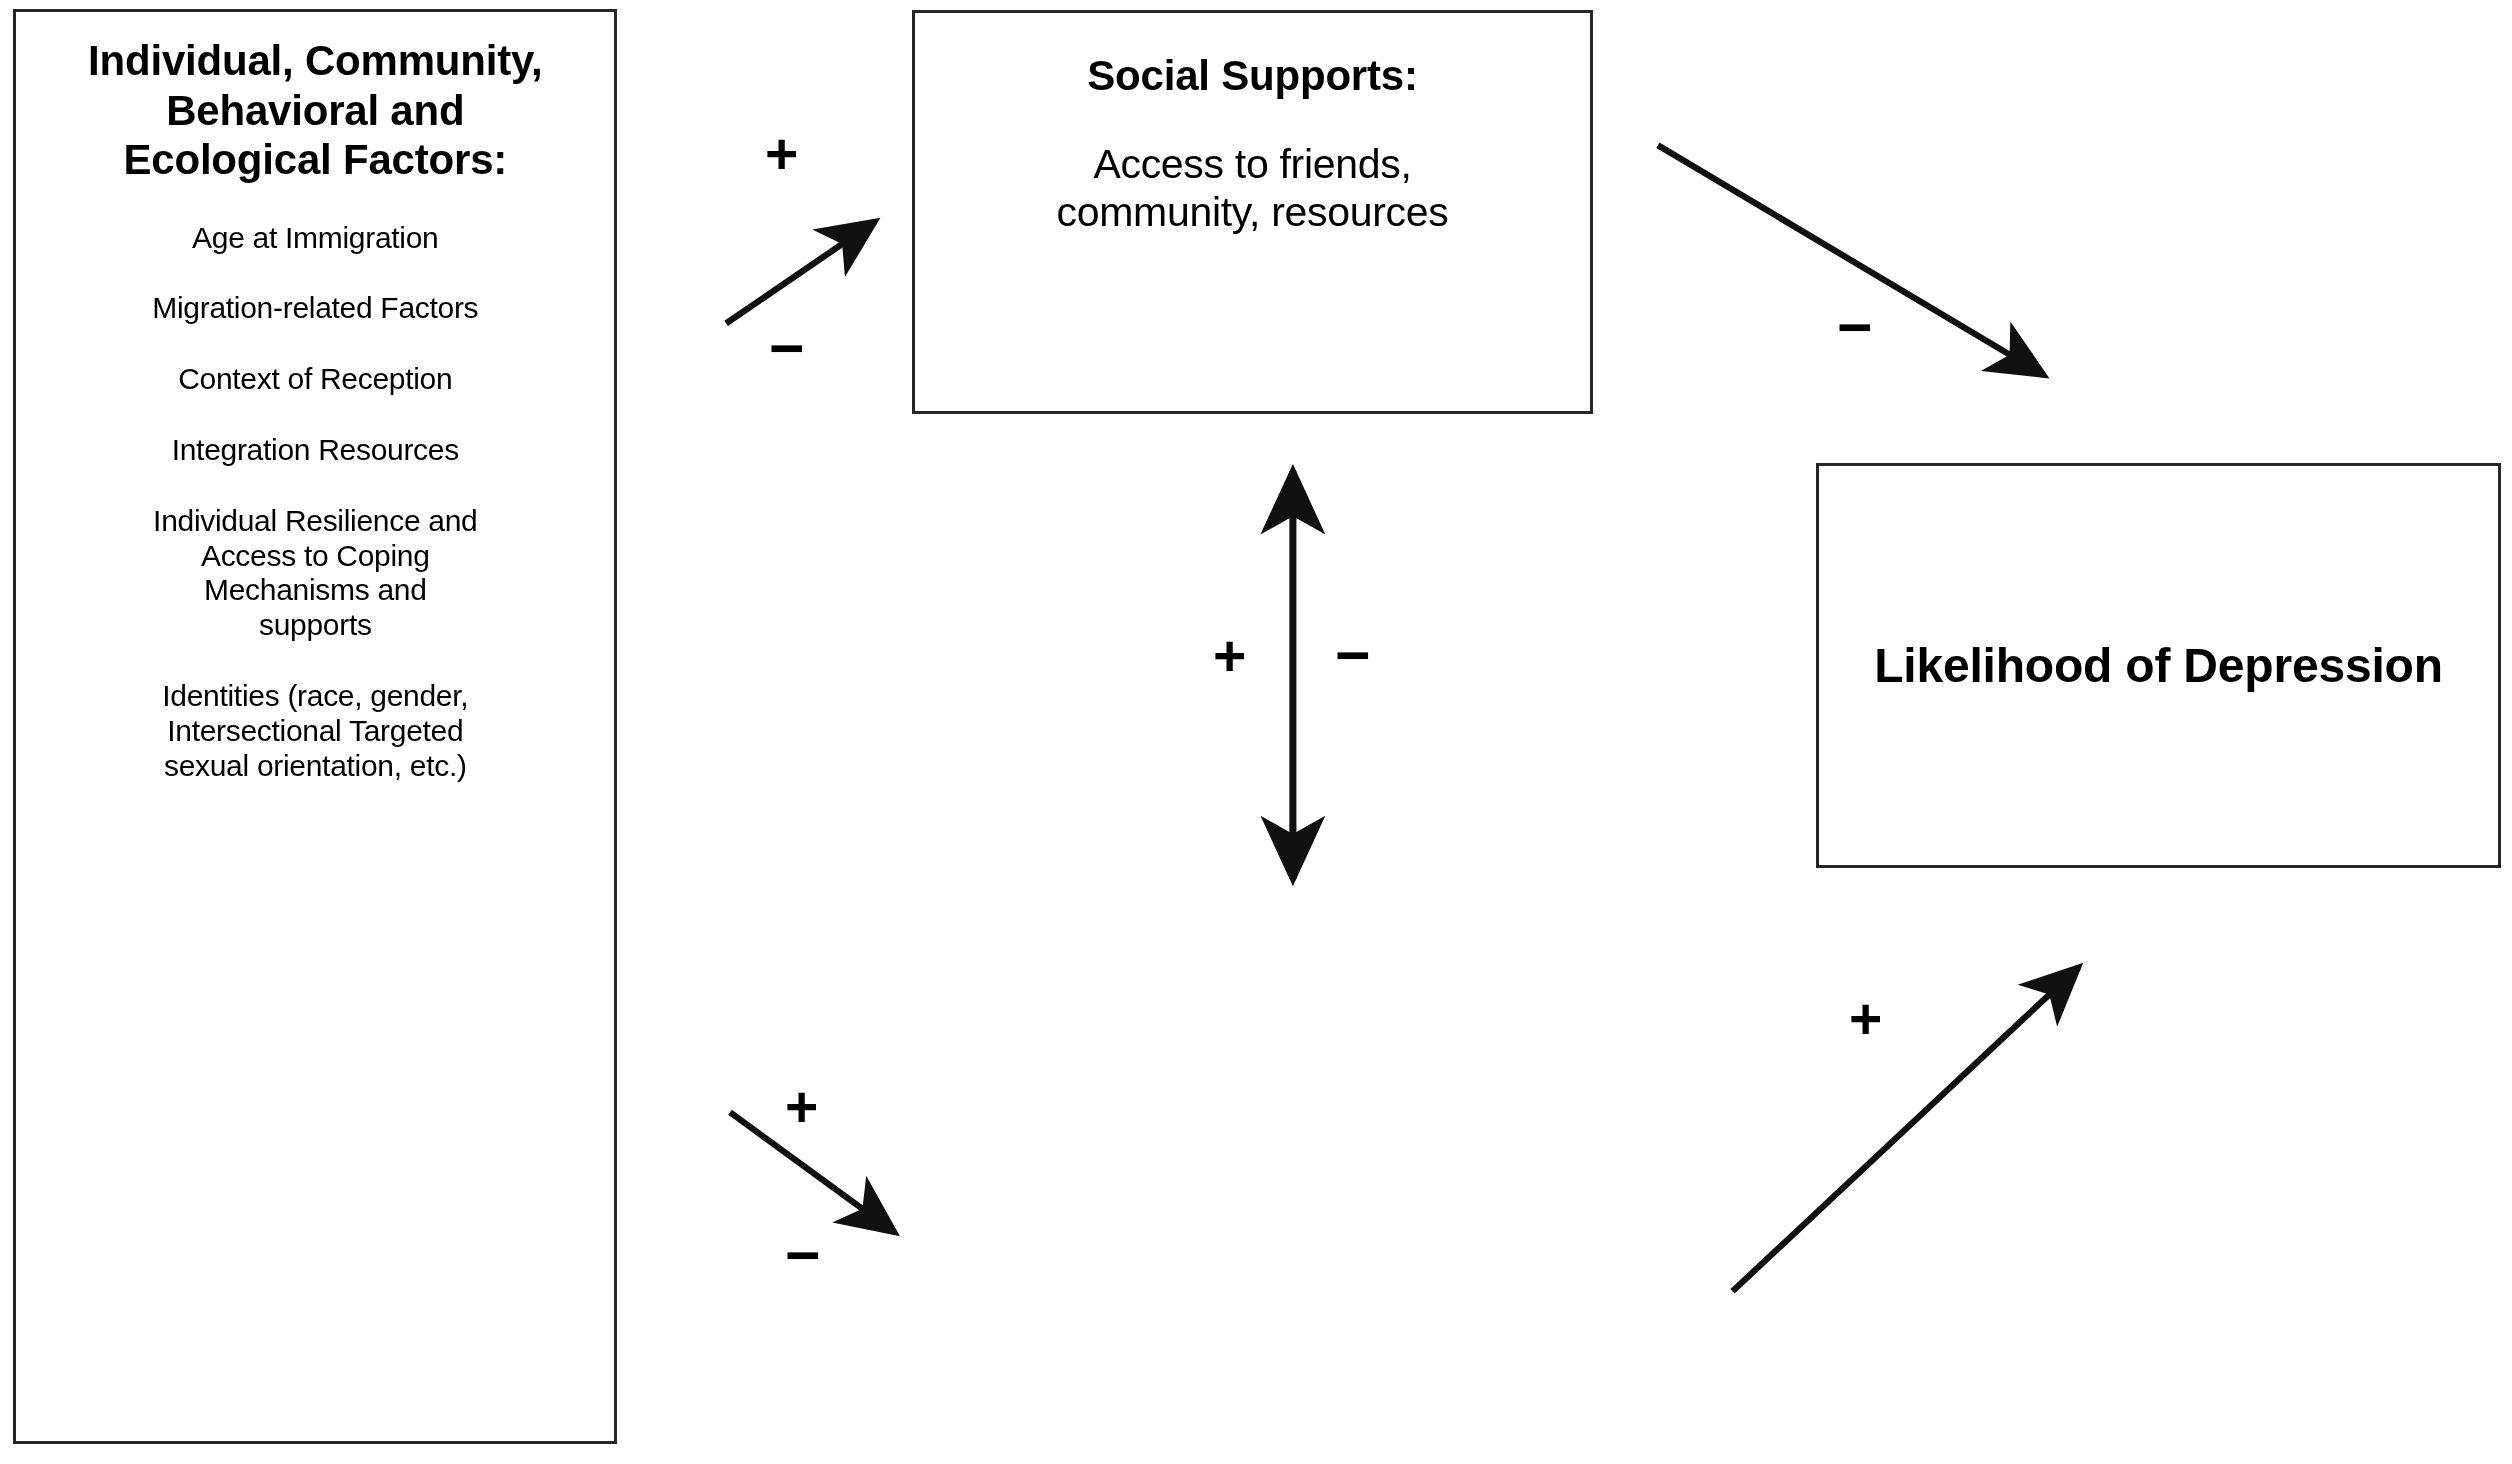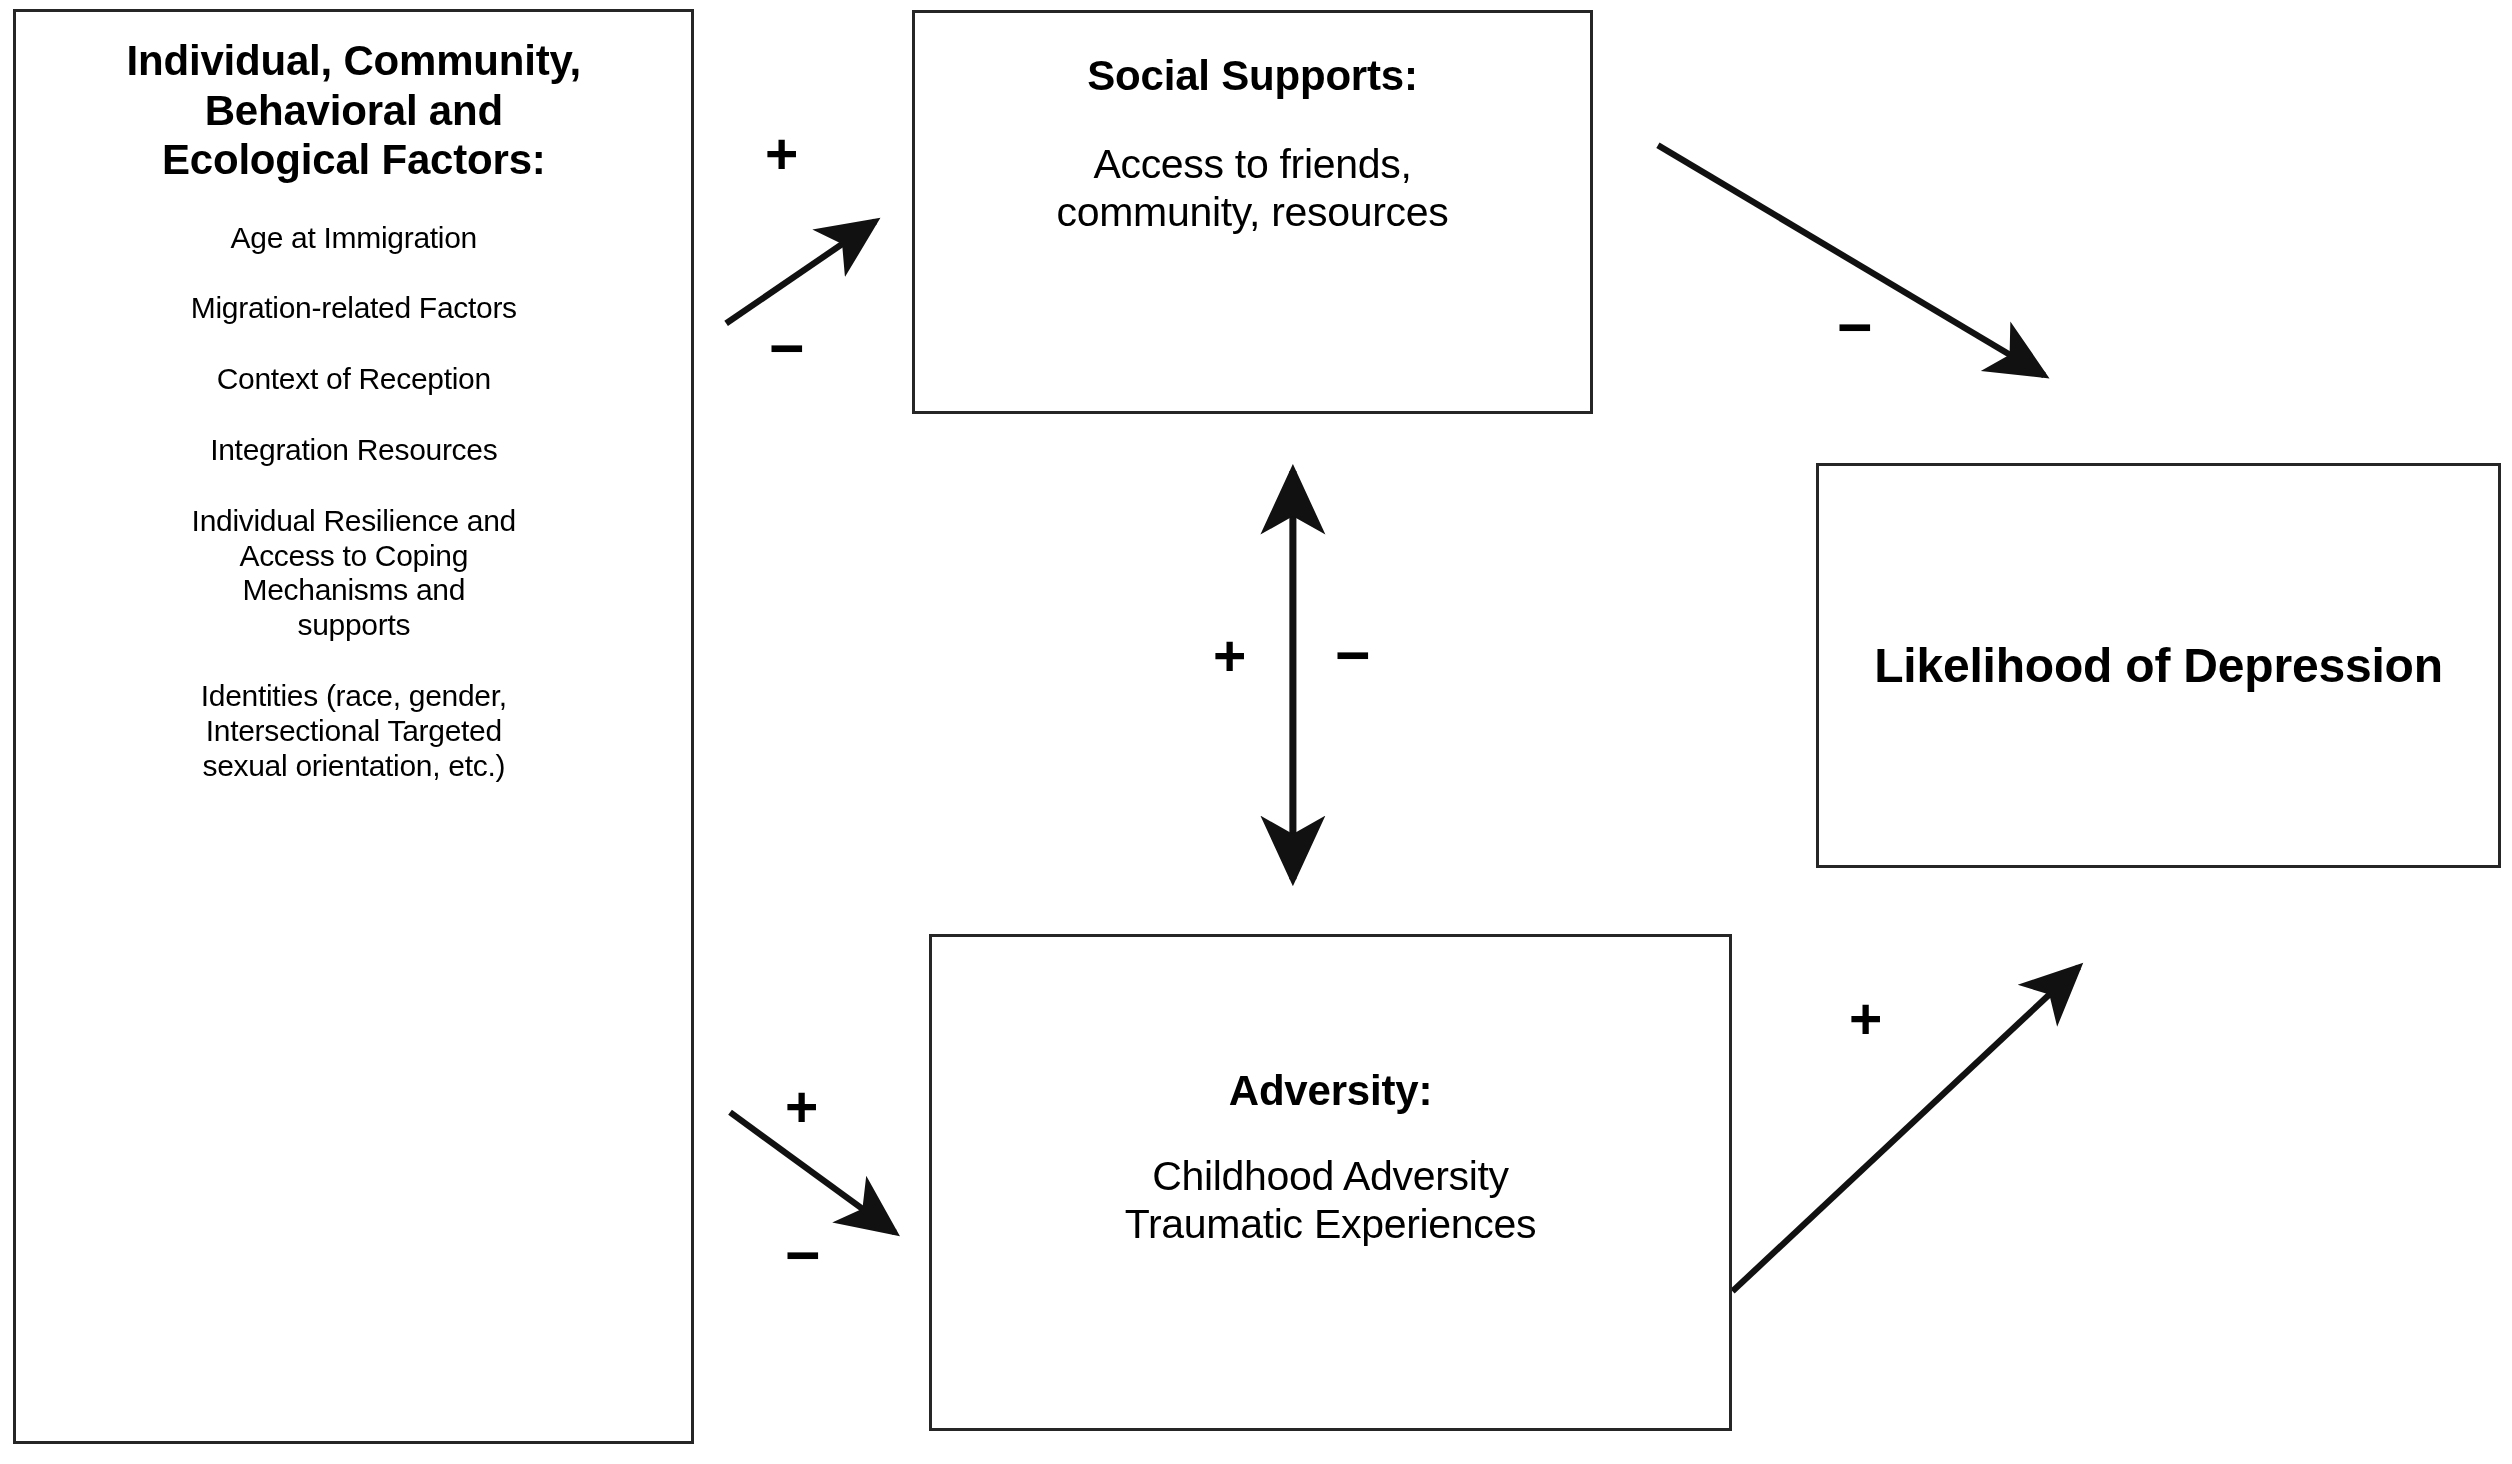--- a/index.html
+++ b/index.html
@@ -31,21 +31,21 @@
     text-align: center;
   }
   .node .line {
     display: block;
     width: 100%;
   }
   
   #factors-box {
     left: 13.3px;
     top: 9.4px;
-    width: 681px;
+    width: 604px;
     height: 1435px;
     justify-content: flex-start;
     padding: 23.6px 14px 15.7px 14px;
   }
   #factors-box .hdr-line {
     font-size: 42px;
     font-weight: bold;
     line-height: 1.18;
     letter-spacing: -0.2px;
   }
@@ -210,26 +210,19 @@
   </div>
 
   <div class="node" id="social-supports-box">
     <div class="title">Social Supports:</div>
     <div class="body">
       <span class="line">Access to friends,</span>
       <span class="line">community, resources</span>
     </div>
   </div>
 
-  <div class="node" id="adversity-box">
-    <div class="title">Adversity:</div>
-    <div class="body">
-      <span class="line">Childhood Adversity</span>
-      <span class="line">Traumatic Experiences</span>
-    </div>
-  </div>
 
   <div class="node" id="depression-box">
     <div class="title">Likelihood of Depression</div>
   </div>
 
 </div>
 
 
 </body></html>

